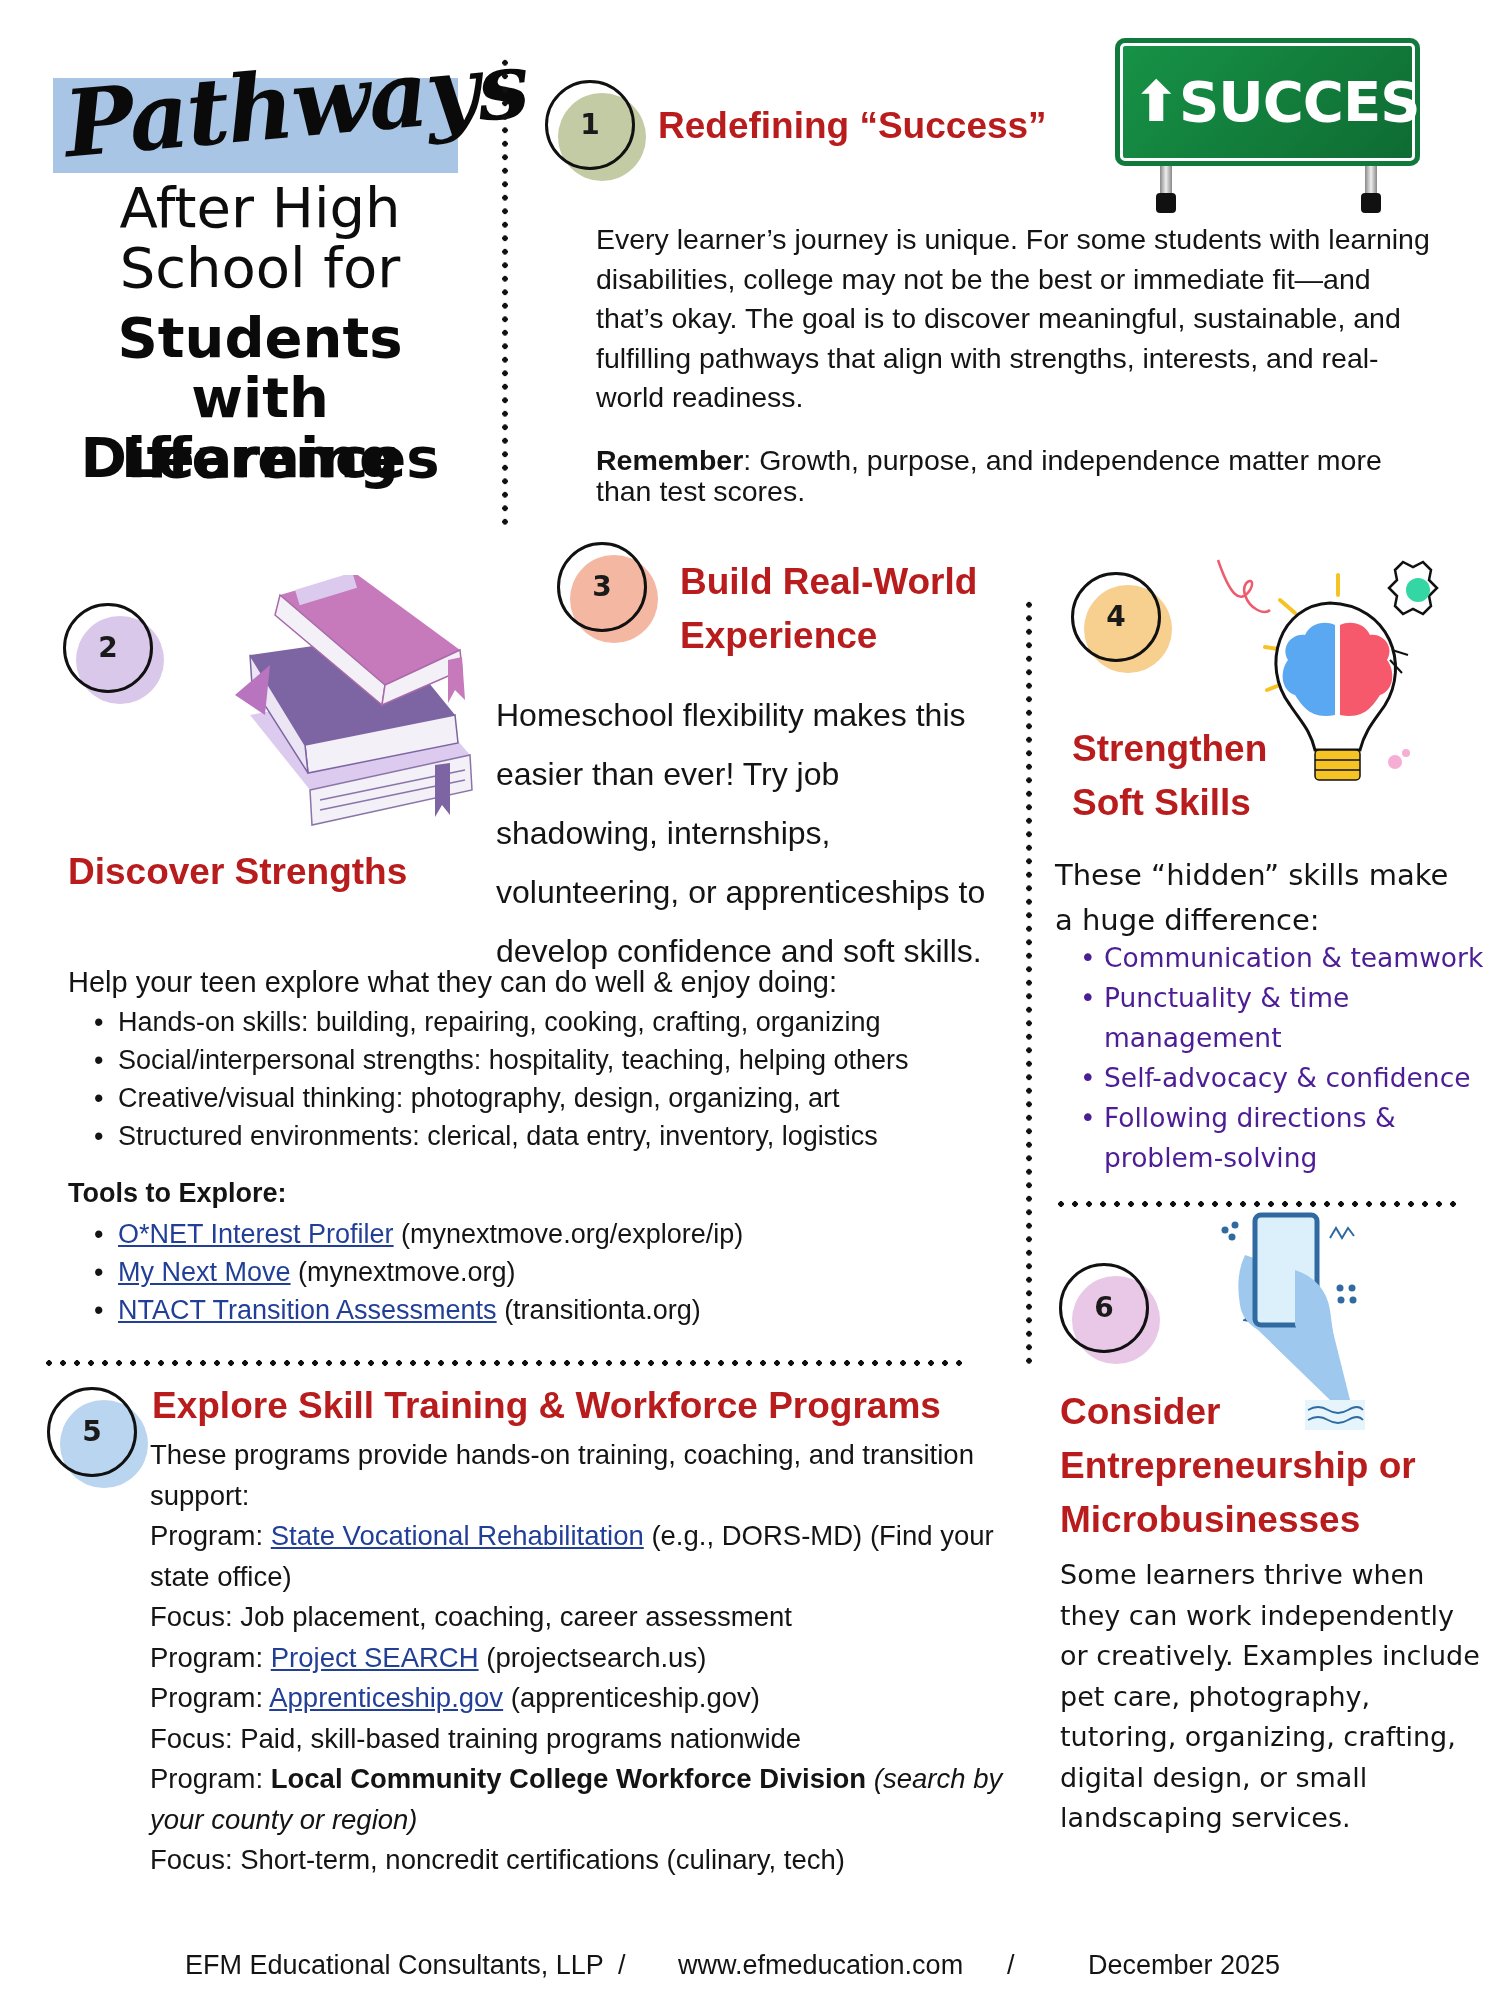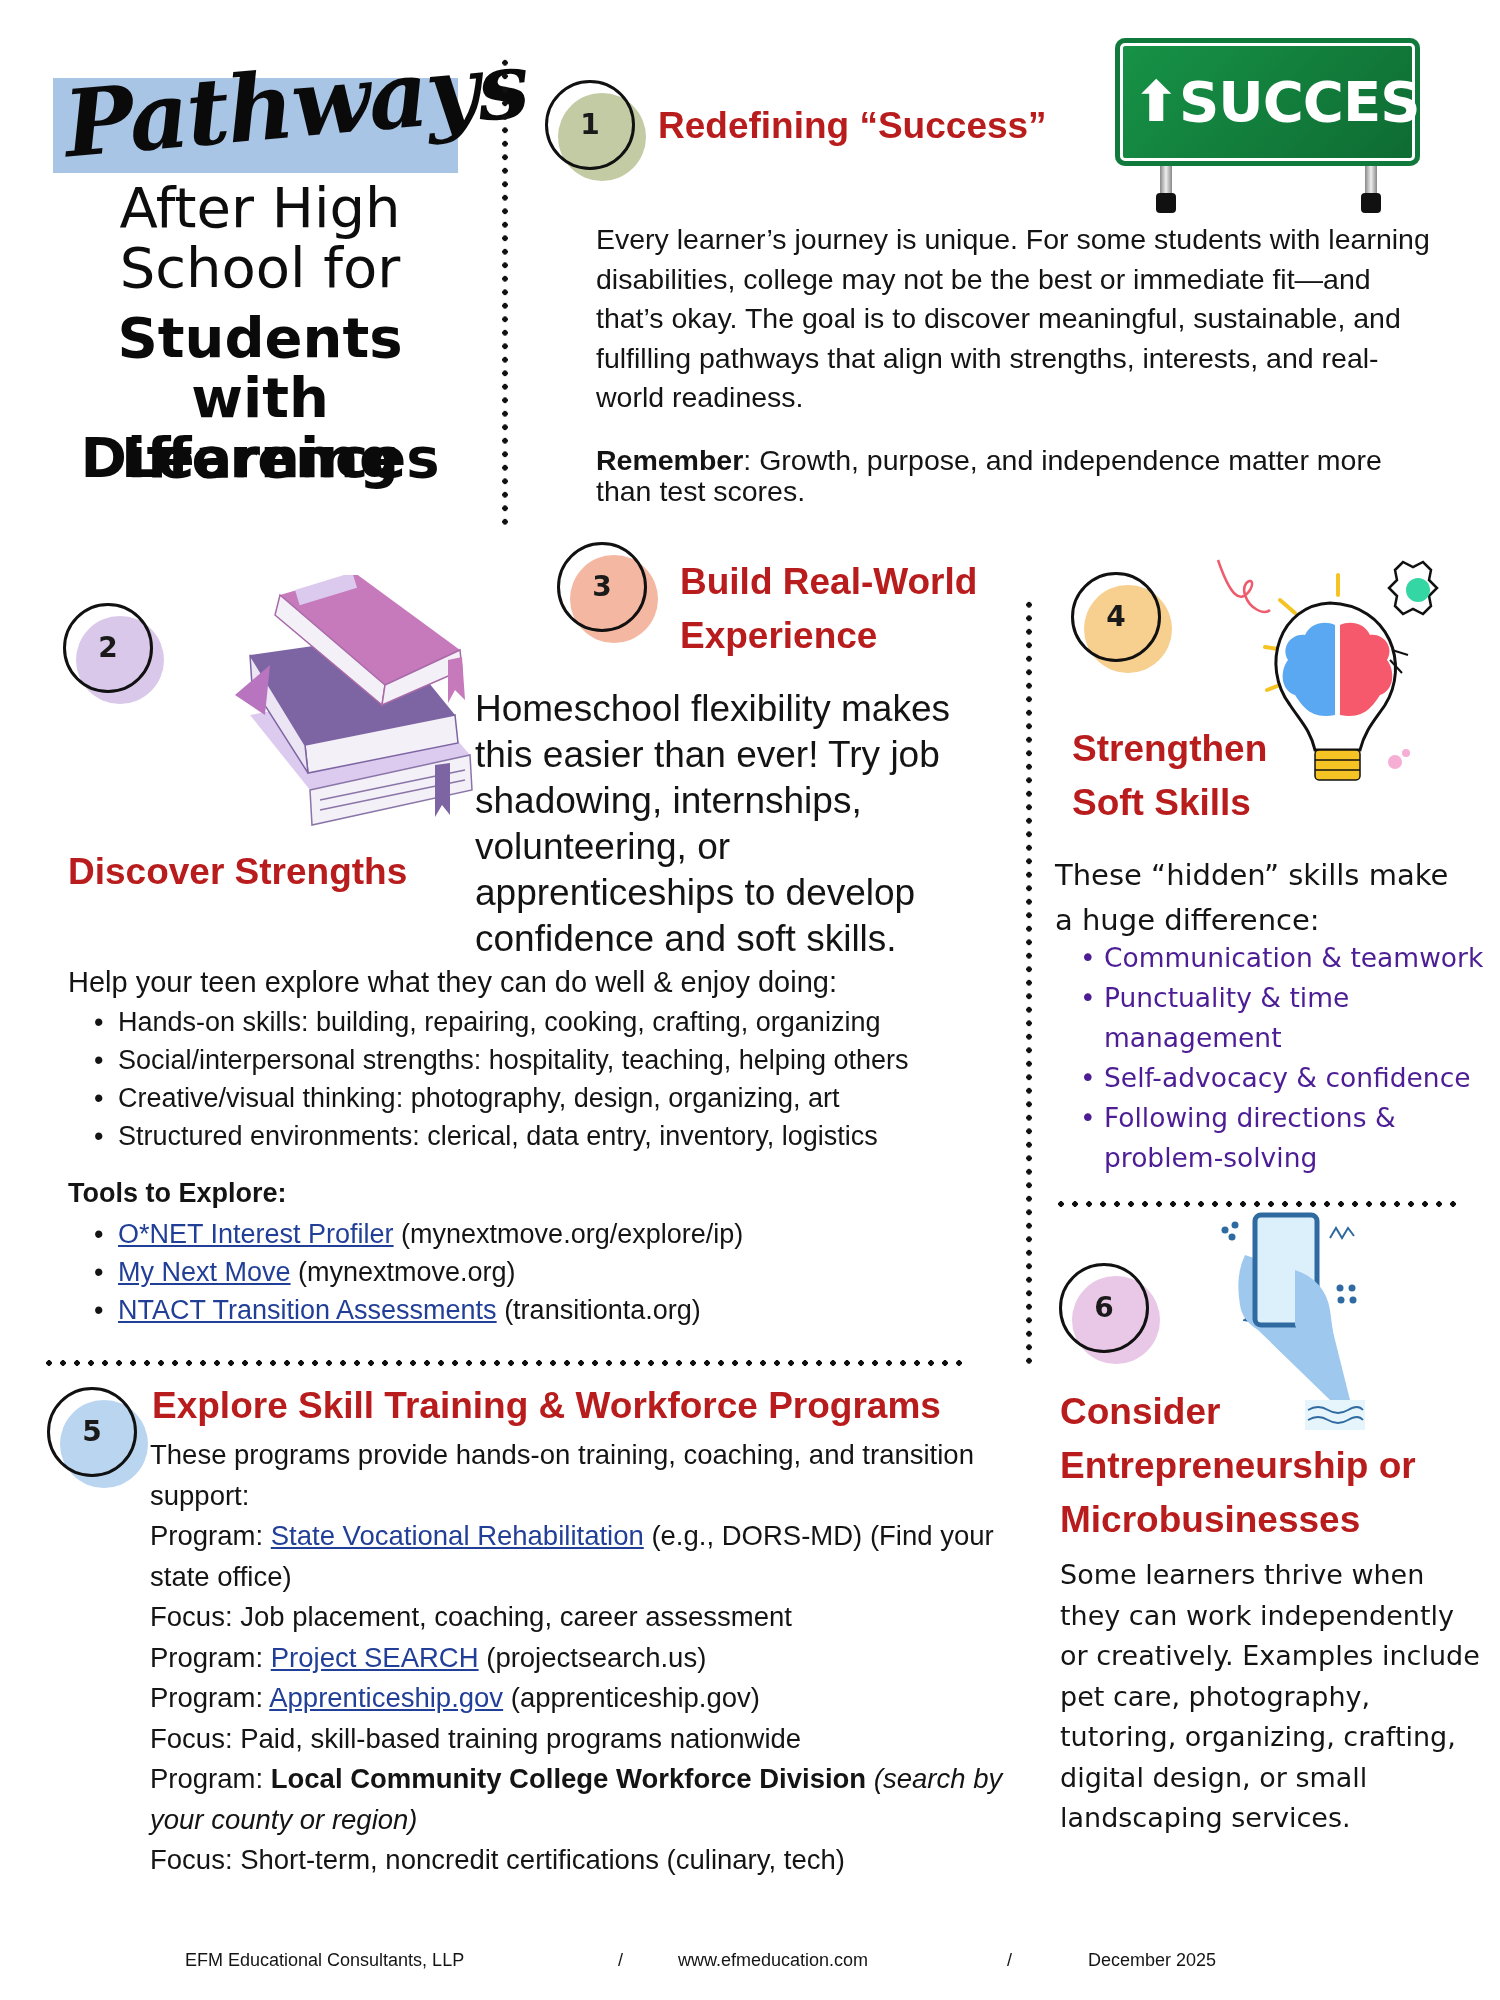--- a/index.html
+++ b/index.html
@@ -134,21 +134,21 @@
 <section>
   <div class="abs badge" style="left:557px; top:542px;">
     <div class="fill" style="background:#f4b8a2;"></div>
     <div class="ring"></div>
     <div class="num">3</div>
   </div>
   <div class="abs head" style="left:680px; top:555px; font-size:37px; line-height:54px;">
     <div>Build Real-World</div>
     <div>Experience</div>
   </div>
-  <div class="abs body-txt" style="left:475px; top:686px; width:510px; font-size:37px; line-height:46px;">Homeschool flexibility makes this easier than ever! Try job shadowing, internships, volunteering, or apprenticeships to develop confidence and soft skills.</div>
+  <div class="abs body-txt" style="left:496px; top:686px; width:510px; font-size:32px; line-height:59px;">Homeschool flexibility makes this easier than ever! Try job shadowing, internships, volunteering, or apprenticeships to develop confidence and soft skills.</div>
 </section>
 
 <section>
   <div class="abs badge" style="left:1071px; top:572px;">
     <div class="fill" style="background:#f7cf8e;"></div>
     <div class="ring"></div>
     <div class="num">4</div>
   </div>
 
   <svg class="abs" style="left:1210px; top:555px;" width="250" height="240" viewBox="0 0 250 240">
@@ -234,19 +234,19 @@
   </svg>
 
   <div class="abs head" style="left:1060px; top:1385px; font-size:37px; line-height:54px;">
     <div>Consider</div>
     <div>Entrepreneurship or</div>
     <div>Microbusinesses</div>
   </div>
   <div class="abs sans" style="left:1060px; top:1555px; width:425px; font-size:27px; line-height:40.5px; color:#141414;">Some learners thrive when they can work independently or creatively. Examples include pet care, photography, tutoring, organizing, crafting, digital design, or small landscaping services.</div>
 </section>
 
-<footer class="abs body-txt" style="left:0; top:1950px; width:1500px; height:40px; font-size:18px;">
+<footer class="abs body-txt" style="left:0; top:1950px; width:1500px; height:40px; font-size:27px;">
   <span class="abs" style="left:185px;">EFM Educational Consultants, LLP</span>
   <span class="abs" style="left:618px;">/</span>
   <span class="abs" style="left:678px;">www.efmeducation.com</span>
   <span class="abs" style="left:1007px;">/</span>
   <span class="abs" style="left:1088px;">December 2025</span>
 </footer>
 
 </body></html>

